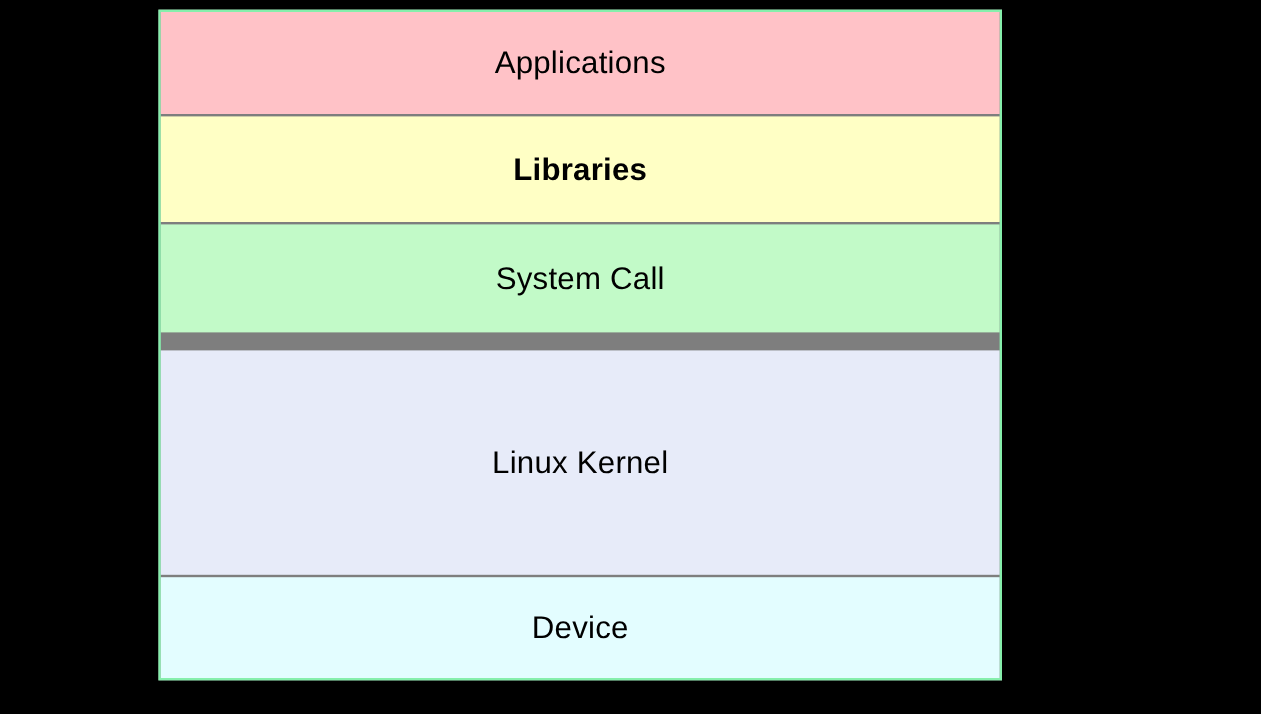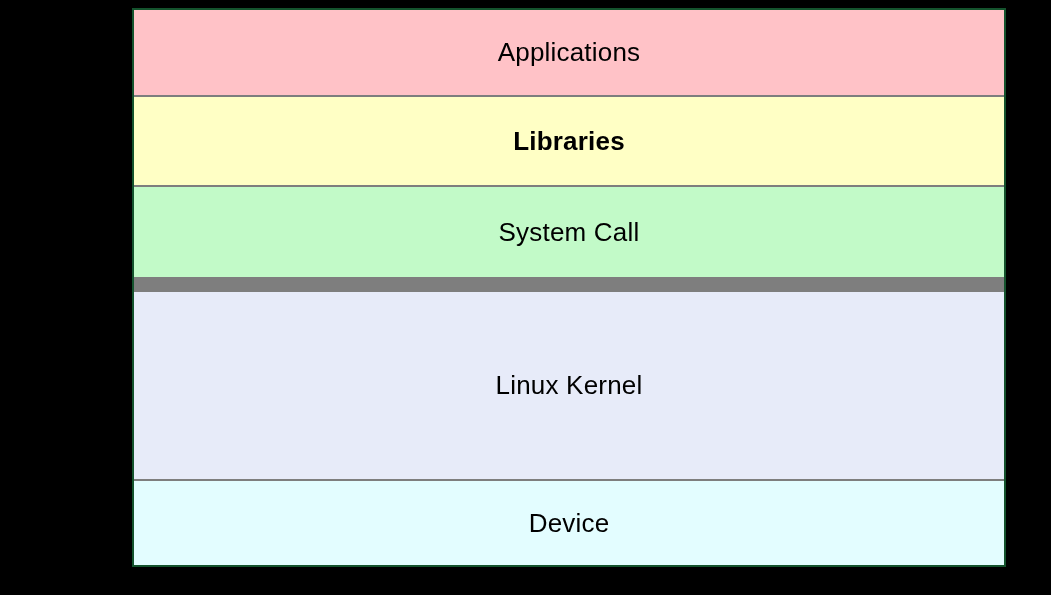--- a/index.html
+++ b/index.html
@@ -12,24 +12,24 @@
     position: relative;
     width: 1051px;
     height: 595px;
     background: #000000;
     overflow: hidden;
   }
   .diagram {
     position: absolute;
     left: 132px;
     top: 8px;
-    width: 874px;
+    width: 703px;
     height: 559px;
     box-sizing: border-box;
-    border: 2px solid #14532d;
+    border: 2px solid #86efac;
     background: #7e7e7e; 
     display: flex;
     flex-direction: column;
     gap: 2px;
   }
   .layer {
     display: flex;
     align-items: center;
     justify-content: center;
     font-size: 26px;

